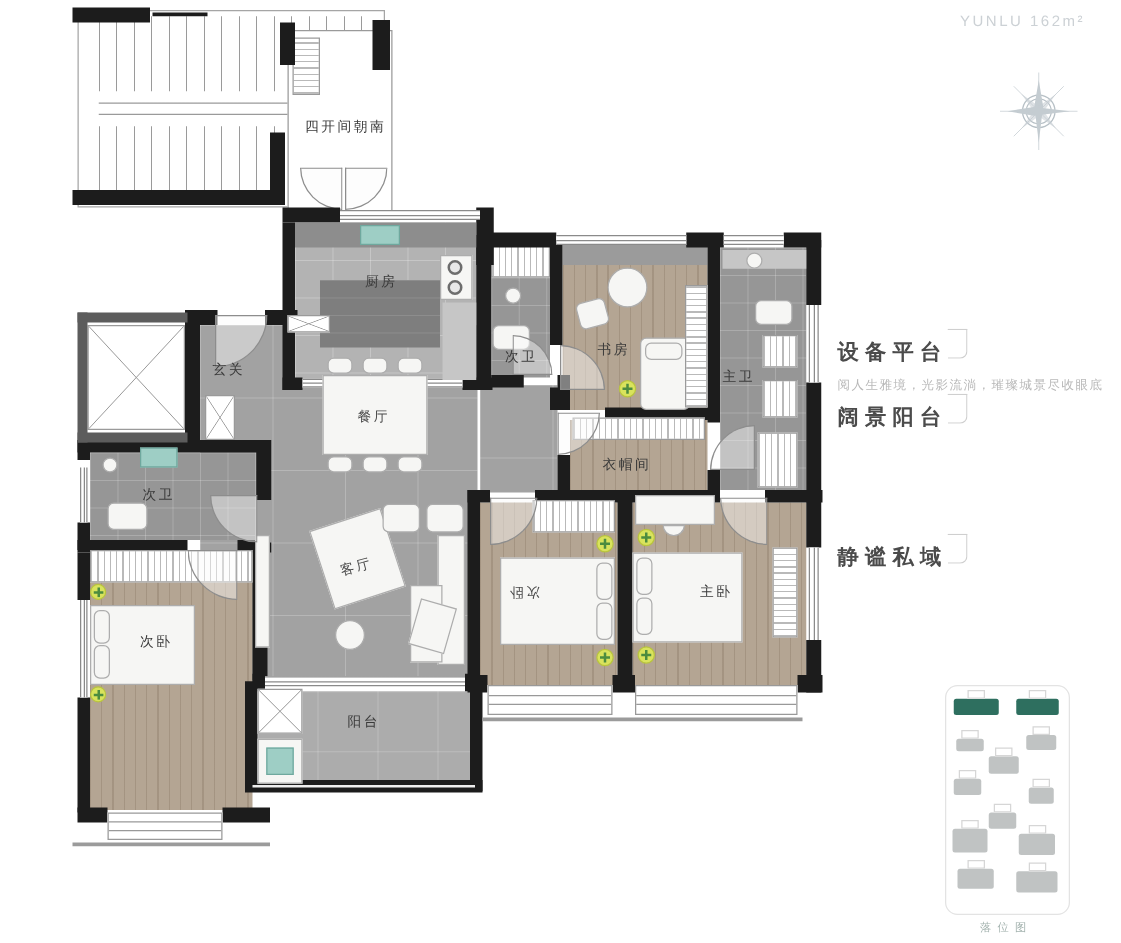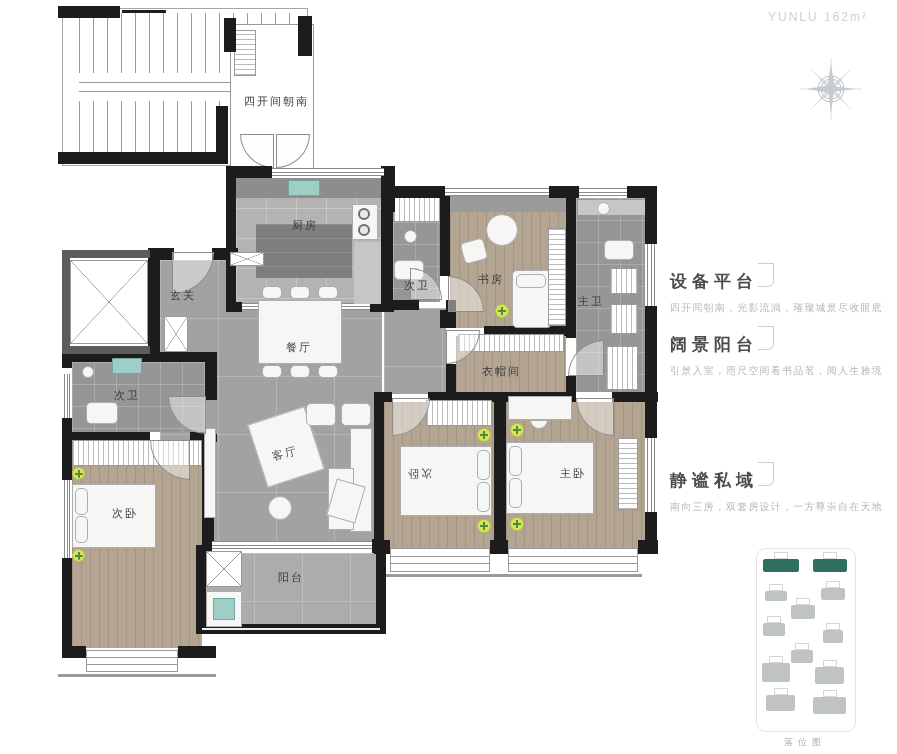--- a/index.html
+++ b/index.html
@@ -176,21 +176,21 @@
   <div class="xbox" style="left:164px;top:316px;width:24px;height:36px"></div>
   <div class="xbox" style="left:230px;top:252px;width:34px;height:14px"></div>
   <div class="rlabel" style="left:170px;top:288px">玄关</div>
   <div class="furn" style="left:258px;top:300px;width:84px;height:64px"></div>
   <div class="furn soft" style="left:262px;top:286px;width:20px;height:13px"></div>
   <div class="furn soft" style="left:290px;top:286px;width:20px;height:13px"></div>
   <div class="furn soft" style="left:318px;top:286px;width:20px;height:13px"></div>
   <div class="furn soft" style="left:262px;top:365px;width:20px;height:13px"></div>
   <div class="furn soft" style="left:290px;top:365px;width:20px;height:13px"></div>
   <div class="furn soft" style="left:318px;top:365px;width:20px;height:13px"></div>
-  <div class="rlabel onwhite" style="left:286px;top:340px">餐厅</div>
+  <div class="rlabel onwhite" style="left:286px;top:326px">餐厅</div>
 
   <div class="furn" style="left:204px;top:428px;width:12px;height:90px"></div>
   <div class="furn" style="left:256px;top:414px;width:60px;height:66px;transform:rotate(-18deg)"></div>
   <div class="furn round" style="left:268px;top:496px;width:24px;height:24px"></div>
   <div class="furn" style="left:350px;top:428px;width:22px;height:104px"></div>
   <div class="furn" style="left:328px;top:468px;width:26px;height:62px"></div>
   <div class="furn" style="left:331px;top:482px;width:30px;height:38px;transform:rotate(16deg)"></div>
   <div class="furn soft" style="left:306px;top:403px;width:30px;height:23px"></div>
   <div class="furn soft" style="left:341px;top:403px;width:30px;height:23px"></div>
   <div class="rlabel onwhite" style="left:272px;top:446px;transform:rotate(-15deg)">客厅</div>
@@ -277,29 +277,27 @@
       <g fill="#c4ccd1">
         <path d="M33 8l3.5 21L33 58l-3.5-29z"></path>
         <path d="M8 33l21 3.5L58 33l-29-3.5z"></path>
         <path d="M19 19l14 10 14-10-10 14 10 14-14-10-14 10 10-14z" opacity="0.55"></path>
       </g>
     </svg>
   </div>
 
   <div class="feat" style="top:270px">
     <h3>设备平台</h3><span class="brk"></span>
-    <p>四开间朝南，光影流淌，璀璨城景尽收眼底</p>
-  </div>
-  <div class="feat" style="top:333px">
+    <p>阅人生雅境，光影流淌，璀璨城景尽收眼底</p>
+  </div>
+  <div class="feat" style="top:322px">
     <h3>阔景阳台</h3><span class="brk"></span>
-    <p>引景入室，咫尺空间看书品茗，阅人生雅境</p>
-  </div>
-  <div class="feat" style="top:469px">
+  </div>
+  <div class="feat" style="top:434px">
     <h3>静谧私域</h3><span class="brk"></span>
-    <p>南向三房，双套房设计，一方尊崇自在天地</p>
   </div>
 
   <div class="panel">
     <div style="position:relative;width:100%;height:100%">
         <div class="bld green" style="left: 6px; top: 10px; width: 36px; height: 13px;">
           <div class="chip"></div>
         </div>
         <div class="bld green" style="left: 56px; top: 10px; width: 34px; height: 13px;">
           <div class="chip"></div>
         </div>

